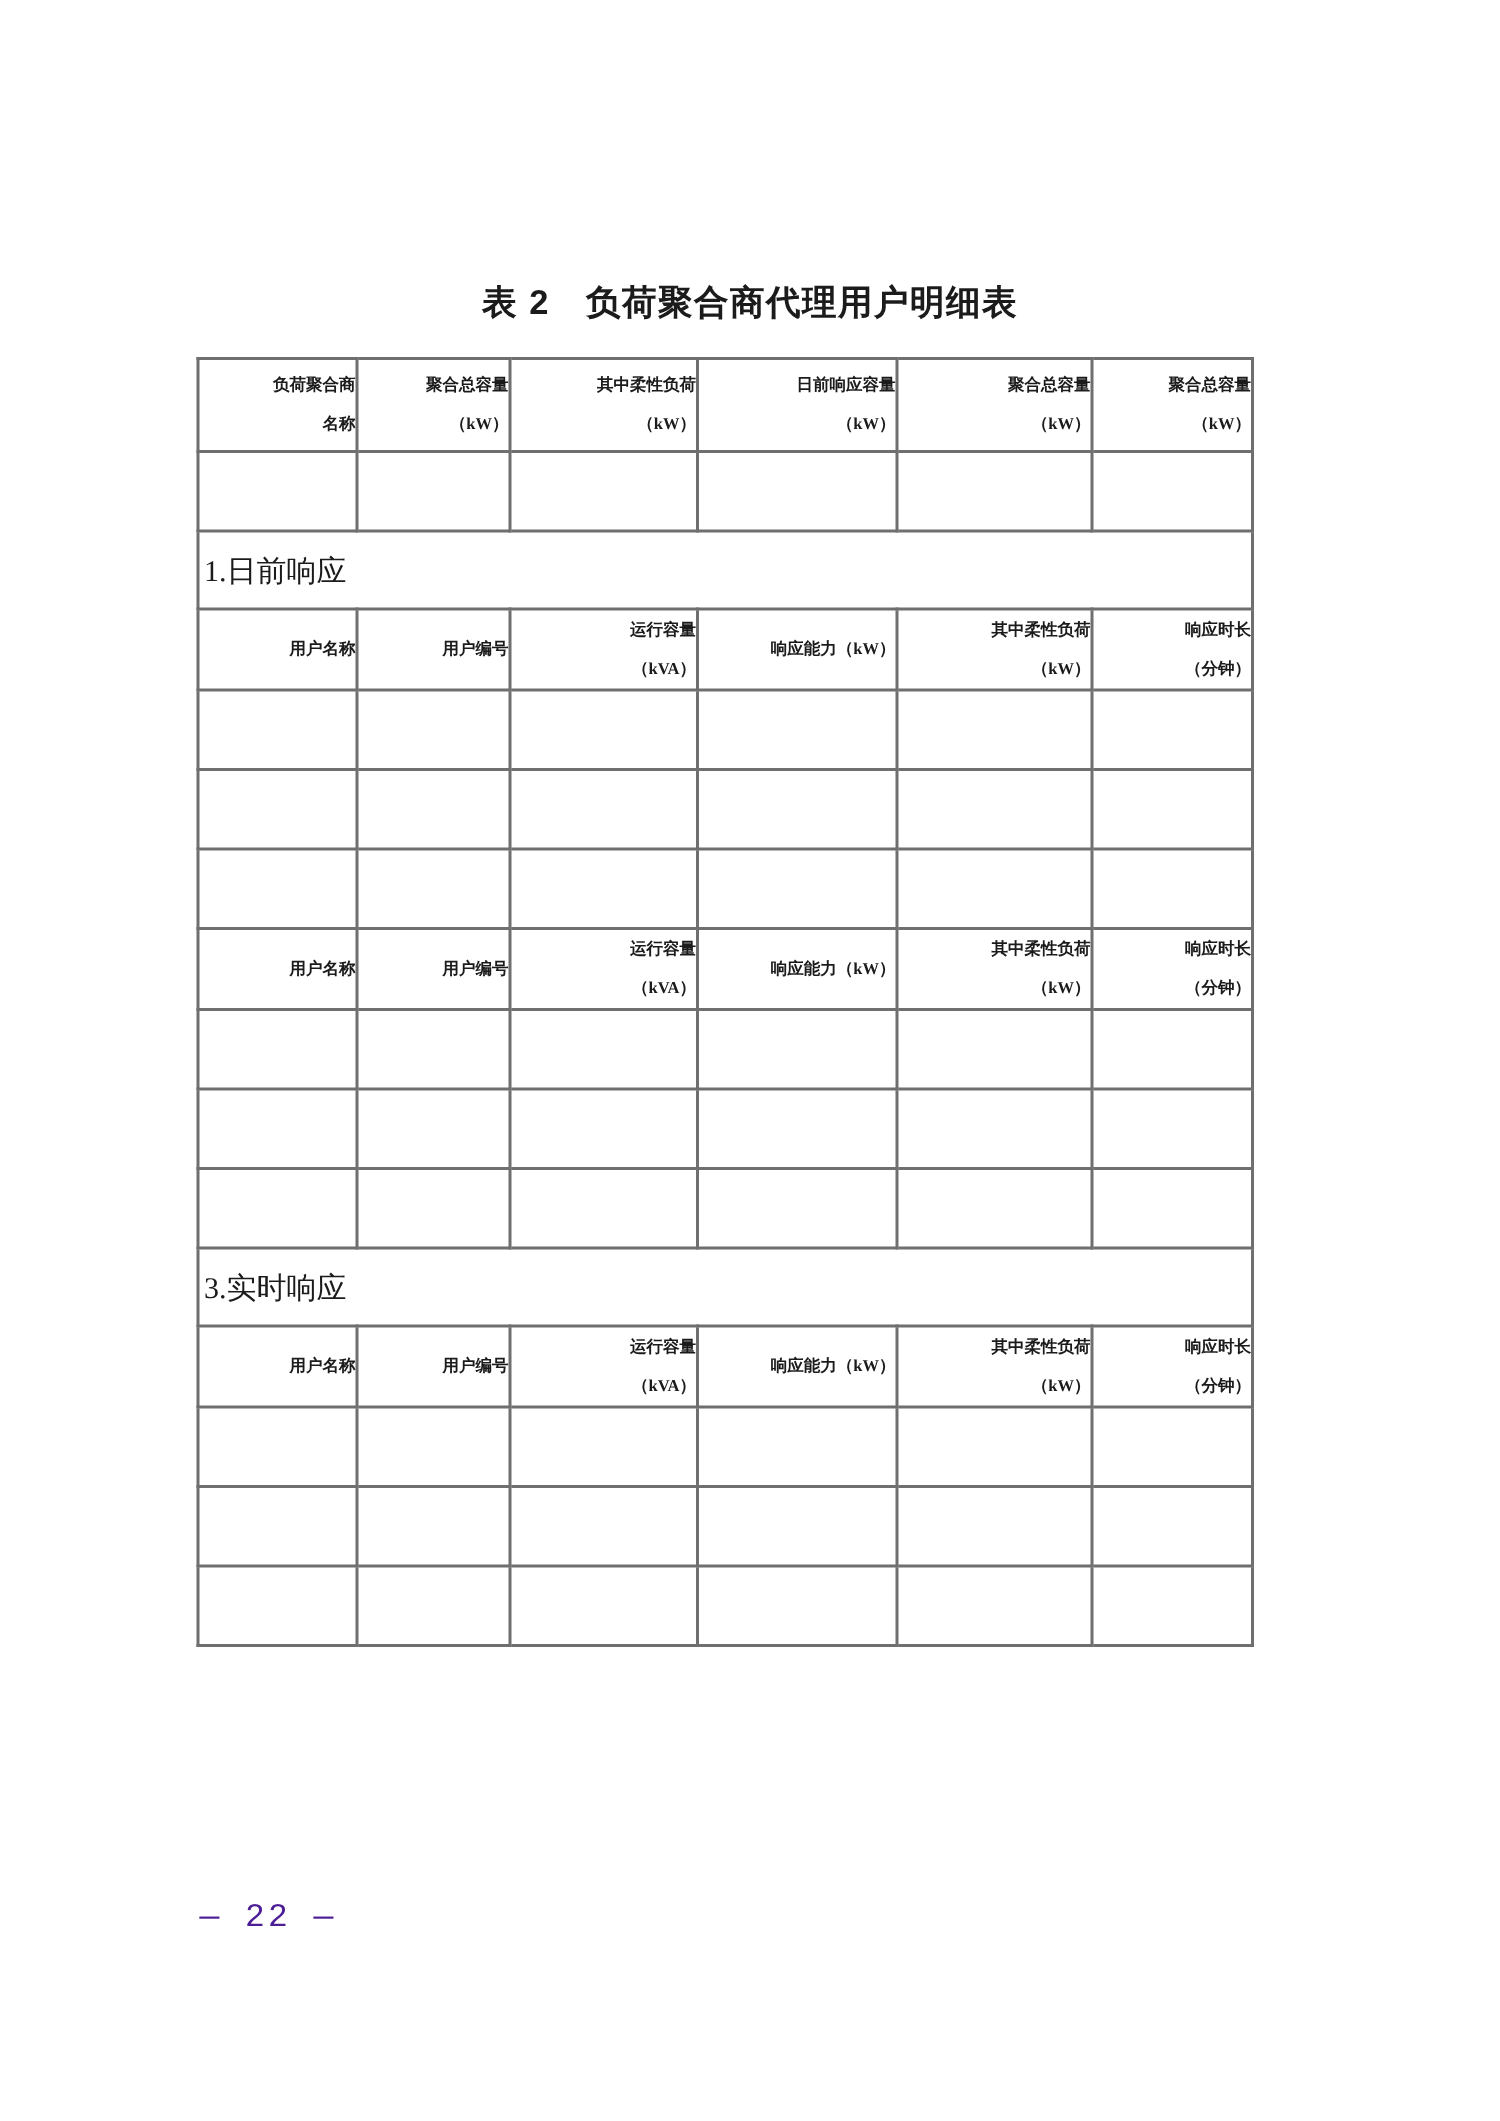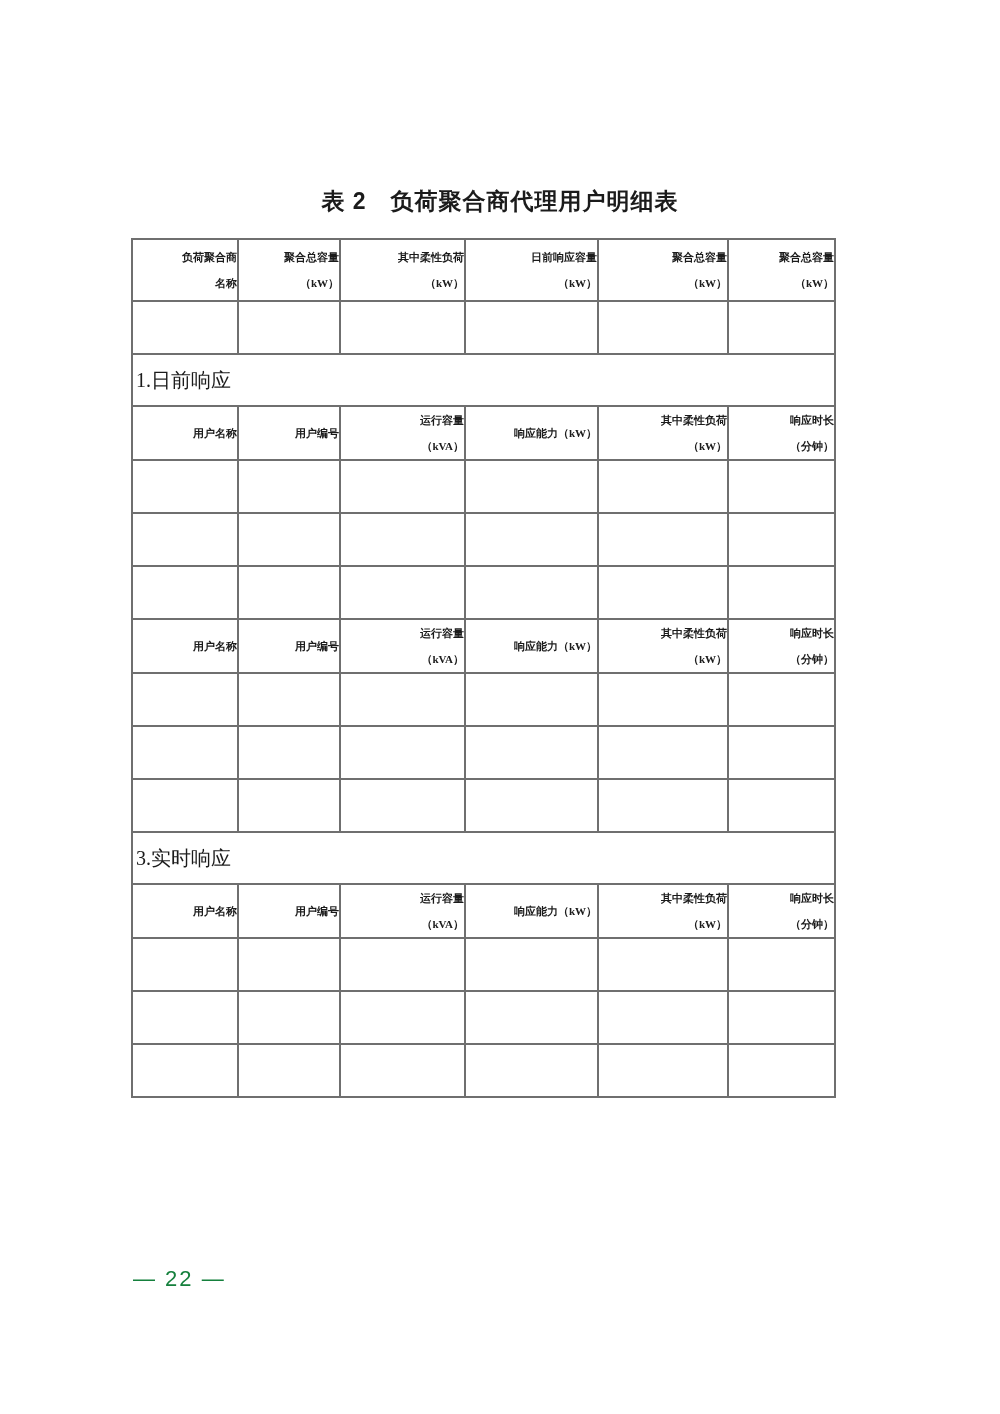--- a/index.html
+++ b/index.html
@@ -62,23 +62,23 @@
     font-family: "Liberation Sans", sans-serif;
     font-weight: bold;
     font-size: 22px;
     letter-spacing: 0.5px;
     white-space: nowrap;
   }
   .page-number {
     position: absolute;
     top: 1266px;
     left: 133px;
-    font-family: Liberation Sans, sans-serif;
+    font-family: Liberation Mono, monospace;
     font-size: 22px;
-    color: #15803d;
+    color: #4c1d95;
     letter-spacing: 2px;
   }
 </style>
 </head>
 <body>
 
 <div class="page">
 
   <div class="doc-title">表 2　负荷聚合商代理用户明细表</div>
 

